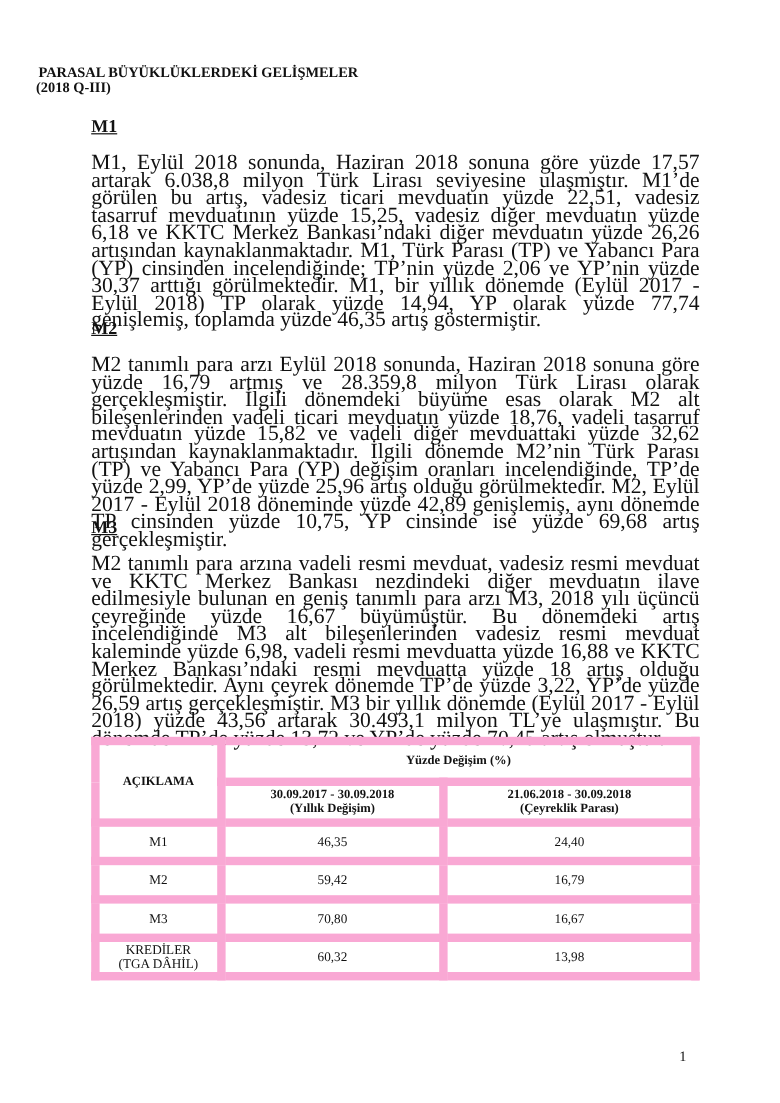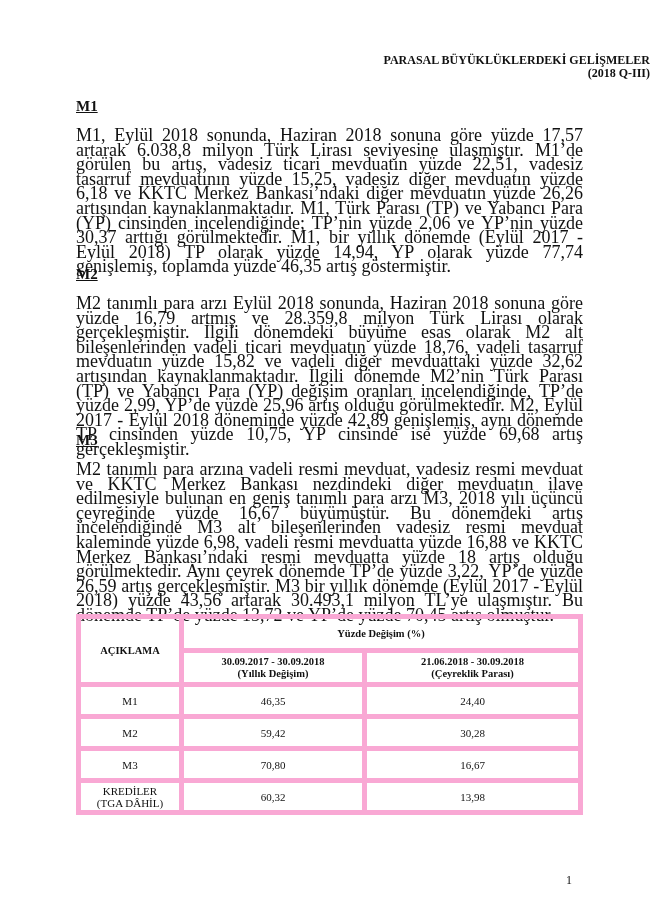--- a/index.html
+++ b/index.html
@@ -1,39 +1,39 @@
 <!DOCTYPE html>
 <html><head>
 <meta charset="utf-8">
 <style>
   html, body { margin: 0; padding: 0; background: #ffffff; }
   body {
     width: 650px; height: 919px; position: relative; overflow: hidden;
     font-family: "Liberation Serif", "DejaVu Serif", serif; color: #111;
   }
   .title {
-    position: absolute; left: 0; width: 650px; text-align: right;
+    position: absolute; left: 0; width: 650px; text-align: left;
     font-weight: bold; font-size: 12px; line-height: 13px;
   }
   .title.t1 { top: 54px; padding-left: 32px; box-sizing: border-box; }
-  .title.t2 { top: 67px; padding-left: 16px; box-sizing: border-box; }
+  .title.t2 { top: 67px; padding-left: 30px; box-sizing: border-box; }
   .heading {
     position: absolute; left: 76px; font-weight: bold; font-size: 15px;
     text-decoration: underline; line-height: 16px;
   }
   .para {
     position: absolute; left: 76px; width: 507px; font-size: 18px;
     line-height: 14.6px; text-align: justify; margin: 0;
   }
   table.data {
     position: absolute; left: 76px; top: 614px; width: 507px;
     border-collapse: collapse; font-size: 11px;
   }
   table.data td, table.data th {
-    border: 5px solid #f9a8d4; text-align: center; padding: 0; font-weight: normal;
+    border: 7px solid #f9a8d4; text-align: center; padding: 0; font-weight: normal;
   }
   table.data th { font-weight: bold; font-size: 10.5px; line-height: 12px; }
   .rowhead { font-weight: bold; font-size: 11px; line-height: 12px; }
   .page-num { position: absolute; left: 566px; top: 873px; font-size: 12px; }
 </style>
 </head>
 <body>
 
 <div class="title t1">PARASAL BÜYÜKLÜKLERDEKİ GELİŞMELER</div>
 <div class="title t2">(2018 Q-III)</div>
@@ -64,21 +64,21 @@
     </th>
   </tr>
   <tr style="height:32px">
     <td class="rowhead">M1</td>
     <td>46,35</td>
     <td>24,40</td>
   </tr>
   <tr style="height:32px">
     <td class="rowhead">M2</td>
     <td>59,42</td>
-    <td>30,28</td>
+    <td>16,79</td>
   </tr>
   <tr style="height:32px">
     <td class="rowhead">M3</td>
     <td>70,80</td>
     <td>16,67</td>
   </tr>
   <tr style="height:32px">
     <td class="rowhead">
       <div>KREDİLER</div>
       <div>(TGA DÂHİL)</div>

